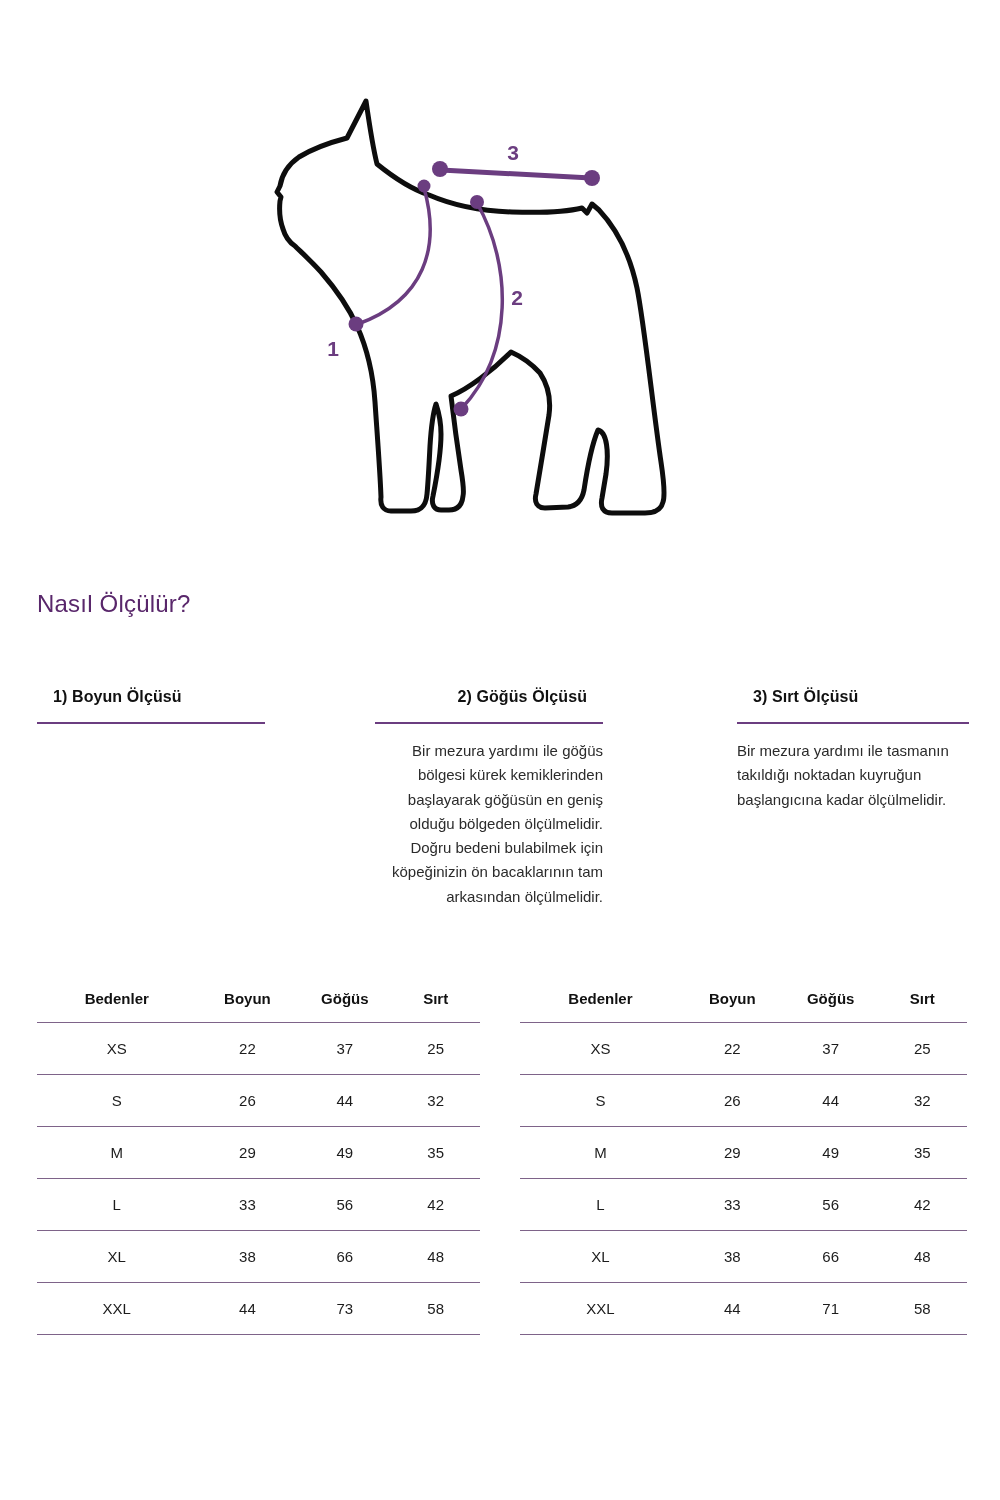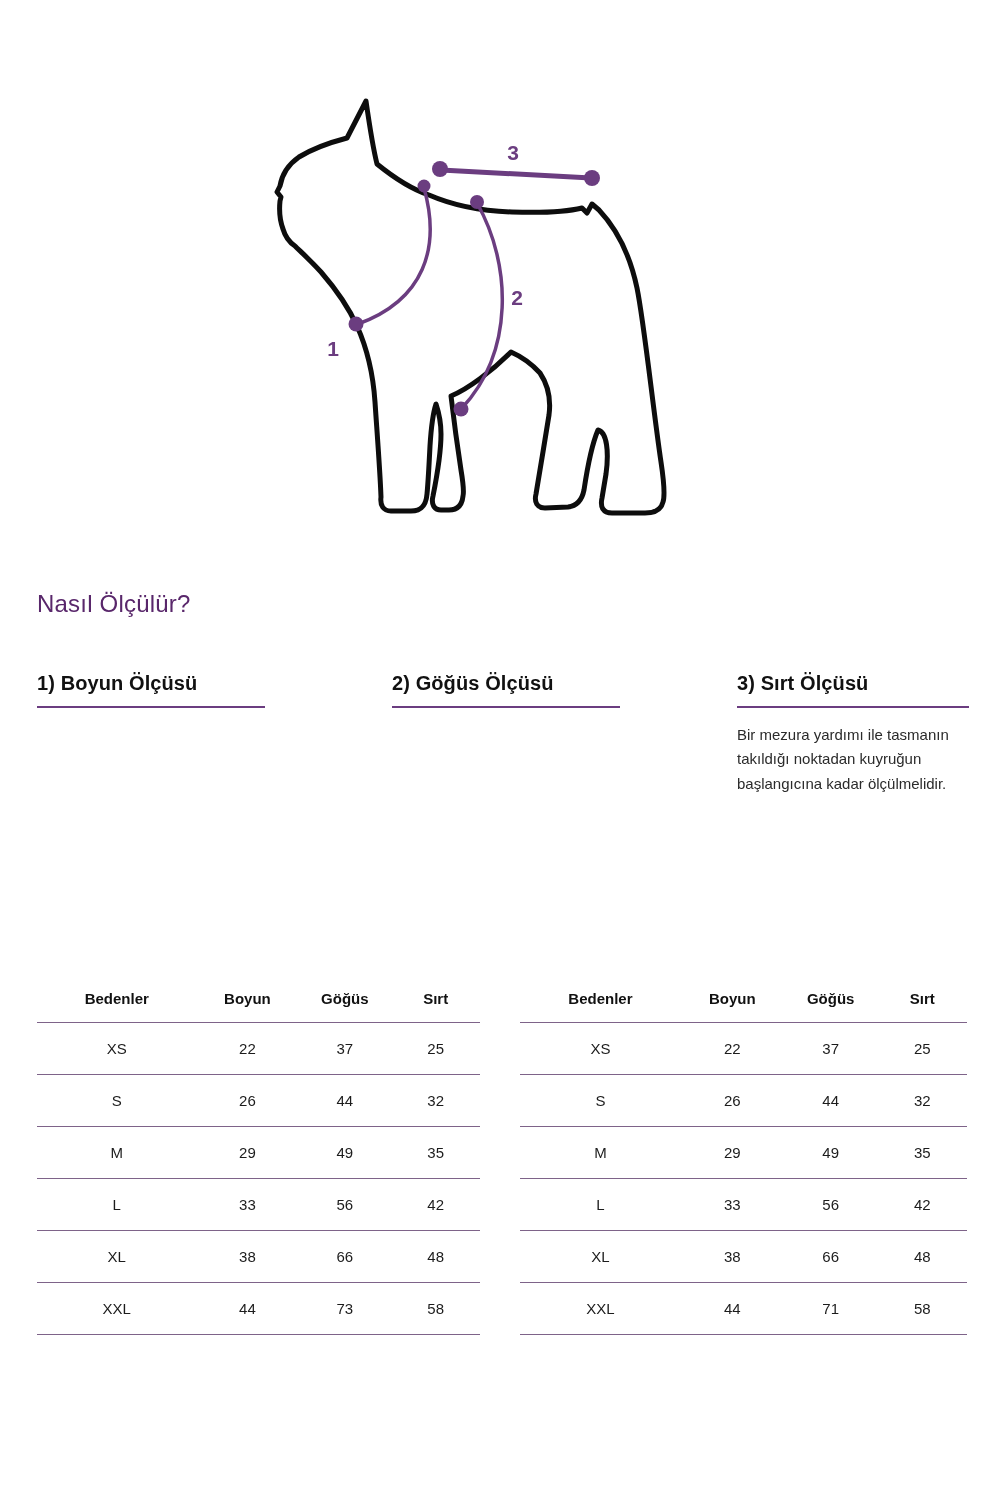--- a/index.html
+++ b/index.html
@@ -15,24 +15,24 @@
   .diagram{position:absolute;left:0;top:0;width:1000px;height:580px;}
   .measure-label{font-family:"Liberation Sans",sans-serif;font-weight:bold;font-size:21px;}
   
   .howto-title{
     position:absolute;left:37px;top:590px;
     font-size:24px;font-weight:normal;letter-spacing:.2px;
   }
   .cols{position:absolute;left:37px;top:672px;width:930px;}
   .col{position:absolute;top:0;}
   .col-1{left:0;width:228px;}
-  .col-2{left:355px;width:228px;}
+  .col-2{left:338px;width:228px;text-align:right;}
   .col-3{left:700px;width:232px;}
   .col h3{
-    margin:0;font-size:20px;font-weight:bold;color:#111;
+    margin:16px;font-size:16px;font-weight:bold;color:#111;
     letter-spacing:.1px;
   }
   .col .rule{height:2px;margin:11px 0 15px 0;}
   .col p{
     margin:0;font-size:15px;line-height:1.62;color:#2b2b2b;
   }
   
   .tables{position:absolute;left:0;top:952px;width:1000px;}
   .size-block{position:absolute;top:0;}
   .size-block.left{left:37px;width:443px;}
@@ -133,20 +133,21 @@
   <h1 class="howto-title" style="color:#59276b;margin:0;">Nasıl Ölçülür?</h1>
 
   <div class="cols">
     <div class="col col-1">
       <h3>1) Boyun Ölçüsü</h3>
       <div class="rule" style="background:#6b3d80;"></div>
     </div>
     <div class="col col-2">
       <h3>2) Göğüs Ölçüsü</h3>
       <div class="rule" style="background:#6b3d80;"></div>
+      <p>Bir mezura yardımı ile göğüs bölgesi kürek kemiklerinden başlayarak göğüsün en geniş olduğu bölgeden ölçülmelidir. Doğru bedeni bulabilmek için köpeğinizin ön bacaklarının tam arkasından ölçülmelidir.</p>
     </div>
     <div class="col col-3">
       <h3>3) Sırt Ölçüsü</h3>
       <div class="rule" style="background:#6b3d80;"></div>
       <p>Bir mezura yardımı ile tasmanın takıldığı noktadan kuyruğun başlangıcına kadar ölçülmelidir.</p>
     </div>
   </div>
 
   <div class="tables">
 

